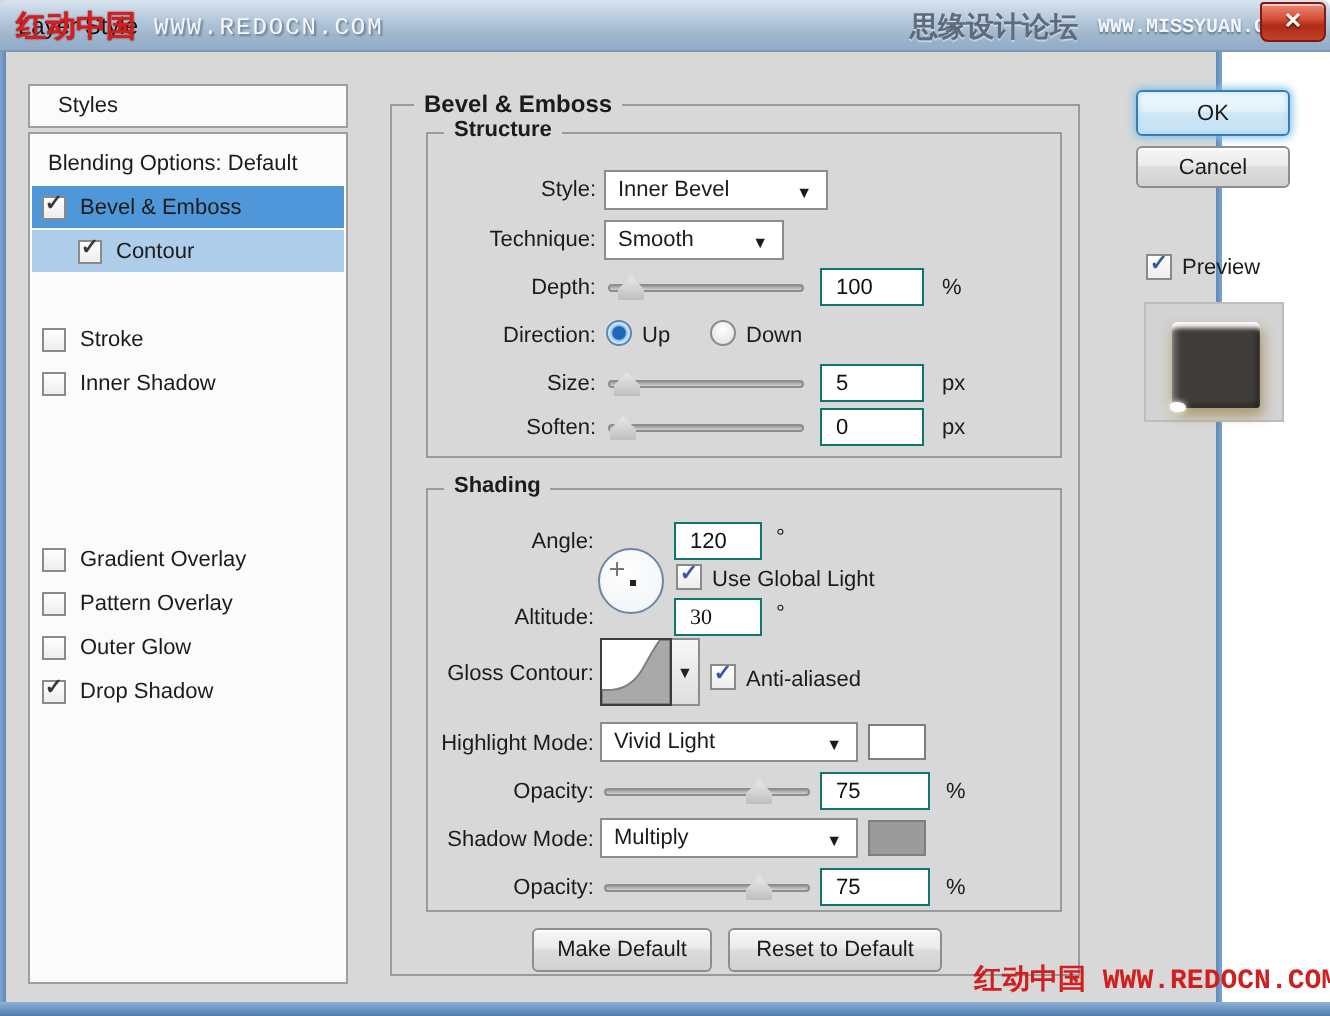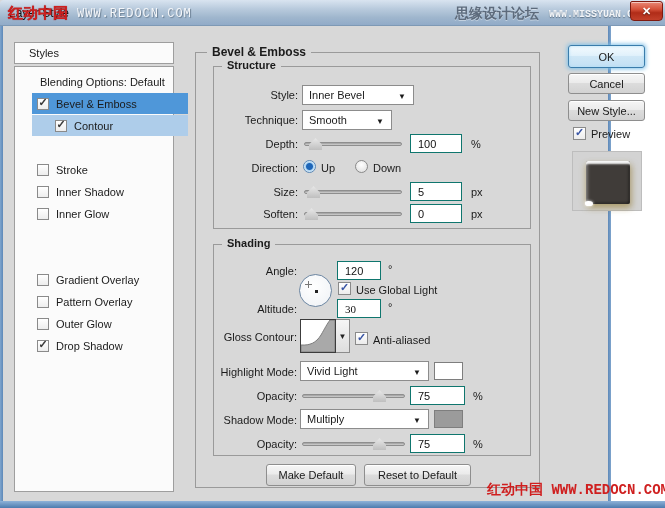--- a/index.html
+++ b/index.html
@@ -30,21 +30,21 @@
     border:1px solid #7e1a10; border-radius:2px 3px 4px 4px;
     box-shadow:inset 0 1px 0 rgba(255,255,255,.55); cursor:pointer;
     display:flex; align-items:center; justify-content:center; }
   .close-x { color:#fff; font-size:11px; font-weight:bold; text-shadow:0 1px 1px rgba(0,0,0,.5); line-height:1; }
 
   
   .styles-header { position:absolute; left:14px; top:42px; width:160px; height:22px;
     background:#fbfbfb; border:1px solid #9e9e9e; display:flex; align-items:center; padding-left:14px; }
   .styles-list { position:absolute; left:14px; top:66px; width:160px; height:426px;
     background:#fbfbfb; border:1px solid #9e9e9e; }
-  .s-row { position:absolute; left:1px; width:156px; height:21px; display:flex; align-items:center; cursor:pointer;margin-left:16px; }
+  .s-row { position:absolute; left:1px; width:156px; height:21px; display:flex; align-items:center; cursor:pointer; }
   .s-row.sel { background:#4f97d9; }
   .s-row.sub { background:#aecdea; }
   .cb { width:12px; height:12px; background:linear-gradient(#ffffff,#ededed); border:1px solid #8a8a8a;
     display:inline-flex; align-items:center; justify-content:center; flex:0 0 auto; }
   .cb span { font-size:11px; font-weight:bold; color:#3a3a3a; line-height:1; margin-top:-2px; }
   .s-row .cb { margin-left:5px; margin-right:7px; }
   .s-row.sub .cb { margin-left:23px; }
   .s-row.nocb { padding-left:8px; }
 
   
@@ -152,26 +152,20 @@
           <span></span>
         </span>
         <span>Stroke</span>
       </div>
     <div class="s-row" style="top:114px">
         <span class="cb">
           <span></span>
         </span>
         <span>Inner Shadow</span>
       </div>
-    <div class="s-row" style="top:136px">
-        <span class="cb">
-          <span></span>
-        </span>
-        <span>Inner Glow</span>
-      </div>
     <div class="s-row" style="top:202px">
         <span class="cb">
           <span></span>
         </span>
         <span>Gradient Overlay</span>
       </div>
     <div class="s-row" style="top:246px">
         <span class="cb">
           <span></span>
         </span>
@@ -308,23 +302,20 @@
       <span>Reset to Default</span>
     </div>
   </div>
 
   <div class="btn default" style="left:568px; top:45px; width:77px; height:23px">
     <span>OK</span>
   </div>
   <div class="btn" style="left:568px; top:73px; width:77px; height:21px">
     <span>Cancel</span>
   </div>
-  <div class="btn" style="left:568px; top:100px; width:77px; height:21px">
-    <span>New Style...</span>
-  </div>
   <div class="fcb" style="left:573px; top:127px">
       <span>✓</span>
     </div>
   <span class="unit" style="left:591px; top:128px">Preview</span>
 
   <div class="preview-panel">
     <div class="preview-sq"></div>
   </div>
 
   <span class="wm wm-br">

